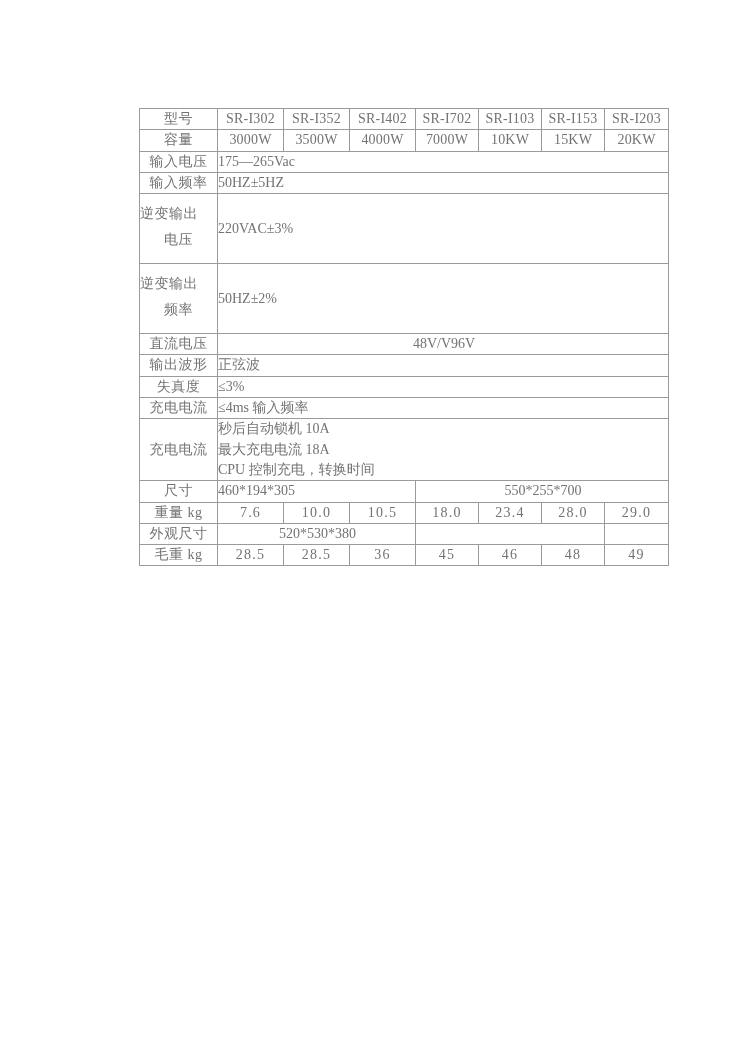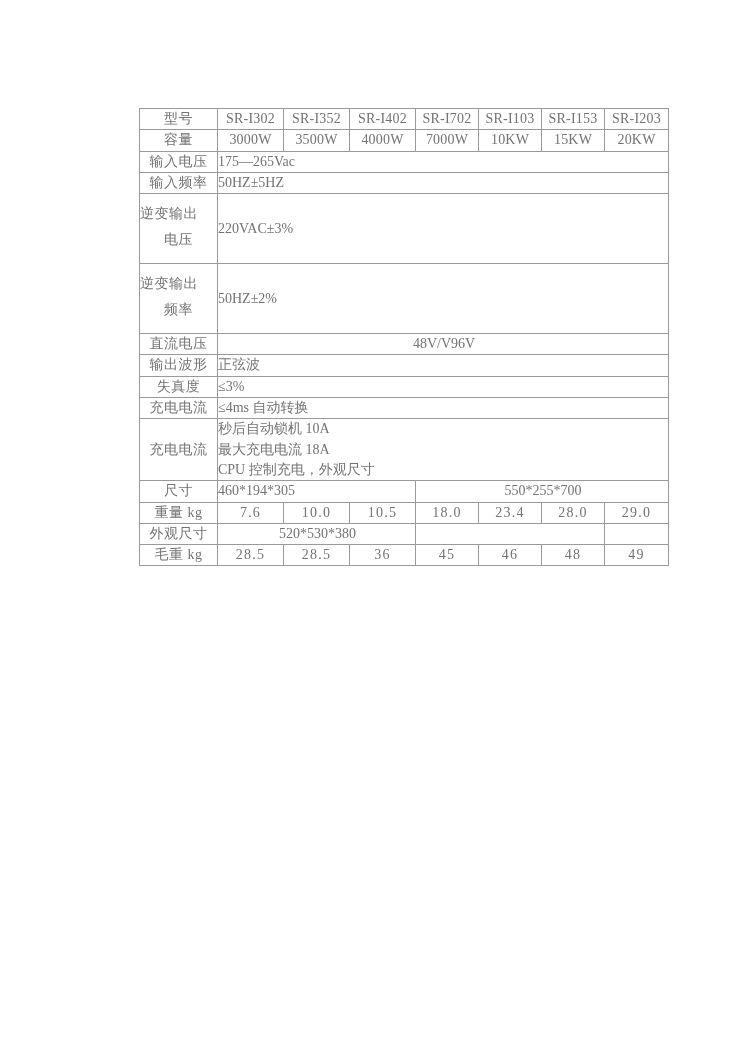--- a/index.html
+++ b/index.html
@@ -187,29 +187,29 @@
           <td class="val" colspan="7">正弦波</td>
         </tr>
 
         <tr>
           <td class="lbl">失真度</td>
           <td class="val" colspan="7">≤3%</td>
         </tr>
 
         <tr>
           <td class="lbl">充电电流</td>
-          <td class="val" colspan="7">≤4ms 自动转换</td>
+          <td class="val" colspan="7">≤4ms 输入频率</td>
         </tr>
 
         <tr>
           <td class="lbl">充电电流</td>
           <td class="val charge" colspan="7">
             <span class="line">秒后自动锁机 10A</span>
             <span class="line">最大充电电流 18A</span>
-            <span class="line">CPU 控制充电，外观尺寸</span>
+            <span class="line">CPU 控制充电，转换时间</span>
           </td>
         </tr>
 
 
         <tr>
           <td class="lbl">尺寸</td>
           <td class="val" colspan="3">460*194*305</td>
           <td class="val center" colspan="4">550*255*700</td>
         </tr>
 

